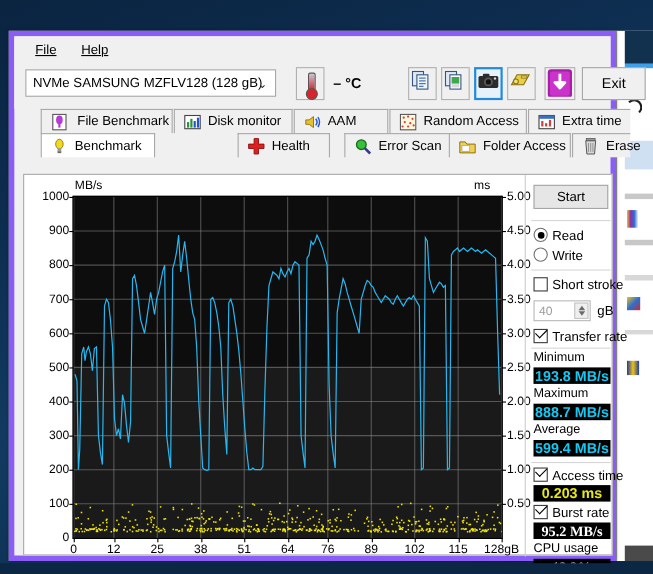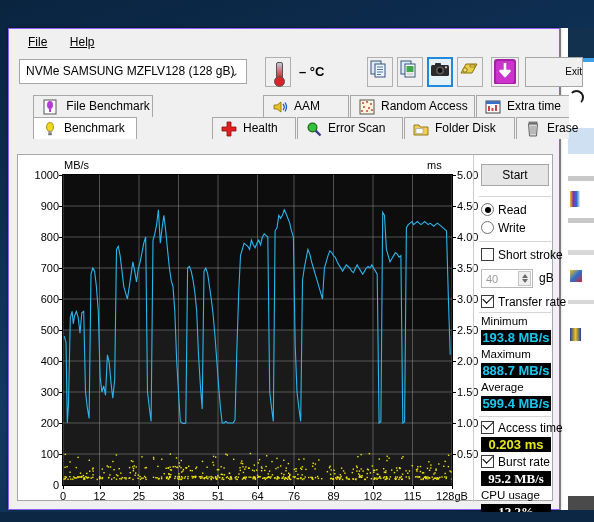--- a/index.html
+++ b/index.html
@@ -23,21 +23,21 @@
   #bg-window .bgw-g2{position:absolute;left:7px;top:190px;width:27px;height:5px;background:#c8c8c8;}
   #bg-window .bgw-g3{position:absolute;left:7px;top:222px;width:27px;height:5px;background:#d8d8d8;}
   #bg-window .bgw-ic2{position:absolute;left:9px;top:242px;width:12px;height:12px;background:linear-gradient(135deg,#f0c018,#2a6fd0,#d02a2a);}
   #bg-window .bgw-g4{position:absolute;left:7px;top:272px;width:27px;height:4px;background:#d8d8d8;}
   #bg-window .bgw-ic3{position:absolute;left:9px;top:300px;width:11px;height:13px;background:linear-gradient(90deg,#1b3f9e,#f0c018,#1b3f9e);}
   #bg-window .bgw-bot{position:absolute;left:7px;top:468px;width:27px;height:14px;background:#4a4a4a;}
 
   
   #app{
     position:absolute;left:8px;top:28px;width:552px;height:482px;
-    background:#f0f0f0;border:1px solid #8b5cf6;box-sizing:border-box;
+    background:#f0f0f0;border:5px solid #8b5cf6;box-sizing:border-box;
     box-shadow:0 0 3px rgba(0,0,0,.45);
   }
   
   #menubar{height:22px;background:#f0f0f0;padding:3px 0 0 10px;box-sizing:border-box;}
   .menu-item{display:inline-block;font-size:12px;color:#000;padding:1px 9px;cursor:default;}
   .menu-item .u{text-decoration:underline;}
 
   
   #toolbar{height:44px;position:relative;background:#f0f0f0;}
   #drive-select{
@@ -54,21 +54,21 @@
   .thermo-b{position:absolute;left:8px;top:18px;width:9px;height:9px;background:#d9232a;border:1px solid #555;border-radius:50%;}
   #temp-text{position:absolute;left:290px;top:13px;font-size:13px;font-weight:bold;color:#000;}
   .tb-btn{
     position:absolute;top:6px;width:26px;height:30px;background:#f0f0f0;
     border:1px solid #b0b0b0;box-sizing:border-box;
   }
   .tb-btn.sel{border:2px solid #2389da;background:#e6f2fb;}
   #exit-button{
     position:absolute;left:516px;top:6px;width:58px;height:30px;
     background:#f0f0f0;border:1px solid #a6a6a6;box-sizing:border-box;
-    font-size:10px;color:#000;text-align:right;line-height:28px;
+    font-size:13px;color:#000;text-align:center;line-height:28px;
   }
 
   
   #tabrow1,#tabrow2{position:relative;height:22px;margin:0 8px;}
   .tab{
     position:absolute;top:0;height:22px;box-sizing:border-box;
     border:1px solid #a8a8a8;border-bottom:none;background:#f0f0f0;
     font-size:12px;color:#000;padding-left:30px;line-height:20px;white-space:nowrap;
   }
   .tab.active{background:#fff;border-color:#a8a8a8;z-index:5;}
@@ -224,20 +224,30 @@
 
   <div id="tabrow1">
     <div class="tab" style="left:16px;width:120px;text-align:center;">
       <svg class="tabicon" viewBox="0 0 16 16">
         <rect x="2" y="1" width="12" height="14" fill="#fff" stroke="#555" stroke-width="1"></rect>
         <ellipse cx="8" cy="6" rx="3" ry="4" fill="#b63ad6"></ellipse>
         <rect x="7" y="9" width="2" height="4" fill="#b63ad6"></rect>
       </svg>
       <span>File Benchmark</span>
     </div>
+    <div class="tab" style="left:137px;width:108px;">
+      <svg class="tabicon" viewBox="0 0 16 16">
+        <rect x="1" y="2" width="14" height="12" fill="#fff" stroke="#444" stroke-width="1"></rect>
+        <rect x="3" y="8" width="2" height="5" fill="#2d8f3c"></rect>
+        <rect x="6" y="5" width="2" height="8" fill="#2d8f3c"></rect>
+        <rect x="9" y="7" width="2" height="6" fill="#2255cc"></rect>
+        <rect x="12" y="4" width="2" height="9" fill="#2255cc"></rect>
+      </svg>
+      <span>Disk monitor</span>
+    </div>
     <div class="tab" style="left:246px;width:86px;">
       <svg class="tabicon" viewBox="0 0 16 16">
         <path d="M2 6 L5 6 L9 3 L9 13 L5 10 L2 10 Z" fill="#e8c22a" stroke="#8a6b08" stroke-width="0.8"></path>
         <path d="M11 5 Q13.5 8 11 11" stroke="#2255cc" stroke-width="1.3" fill="none"></path>
         <path d="M13 3.5 Q16 8 13 12.5" stroke="#2255cc" stroke-width="1.3" fill="none"></path>
       </svg>
       <span>AAM</span>
     </div>
     <div class="tab" style="left:333px;width:125px;">
       <svg class="tabicon" viewBox="0 0 16 16">
@@ -277,33 +287,33 @@
         <rect x="6.3" y="12.6" width="3.4" height="1.6" fill="#6a6a6a"></rect>
       </svg>
       <span>Benchmark</span>
     </div>
     <div class="tab" style="left:195px;width:84px;">
       <svg class="tabicon" viewBox="0 0 16 16">
         <path d="M6 1 L10 1 L10 6 L15 6 L15 10 L10 10 L10 15 L6 15 L6 10 L1 10 L1 6 L6 6 Z" fill="#e02020" stroke="#8a0d0d" stroke-width="0.8"></path>
       </svg>
       <span>Health</span>
     </div>
-    <div class="tab" style="left:280px;width:106px;">
+    <div class="tab" style="left:292px;width:106px;">
       <svg class="tabicon" viewBox="0 0 16 16">
         <circle cx="6.5" cy="6.5" r="4.4" fill="#35c23a" stroke="#1b6b1e" stroke-width="1.2"></circle>
         <line x1="9.6" y1="9.6" x2="14.5" y2="14.5" stroke="#3a3a8a" stroke-width="2.4"></line>
       </svg>
       <span>Error Scan</span>
     </div>
     <div class="tab" style="left:387px;width:111px;">
       <svg class="tabicon" viewBox="0 0 16 16">
         <path d="M1 4 L6 4 L7.4 6 L15 6 L15 14 L1 14 Z" fill="#f0cf52" stroke="#8a7210" stroke-width="0.9"></path>
         <rect x="3" y="7.5" width="7" height="5" fill="#fff" stroke="#9a9a9a" stroke-width="0.6"></rect>
       </svg>
-      <span>Folder Disk</span>
+      <span>Folder Access</span>
     </div>
     <div class="tab" style="left:499px;width:53px;border-right:none;">
       <svg class="tabicon" viewBox="0 0 16 16">
         <rect x="4" y="1" width="8" height="2" fill="#9a9a9a" stroke="#555" stroke-width="0.7"></rect>
         <path d="M3.5 3 L12.5 3 L11.5 15 L4.5 15 Z" fill="#d8d8d8" stroke="#555" stroke-width="0.9"></path>
         <g stroke="#8a8a8a" stroke-width="0.8">
             <line x1="6" y1="5" x2="6" y2="13"></line>
             <line x1="8" y1="5" x2="8" y2="13"></line>
             <line x1="10" y1="5" x2="10" y2="13"></line>
           </g>

